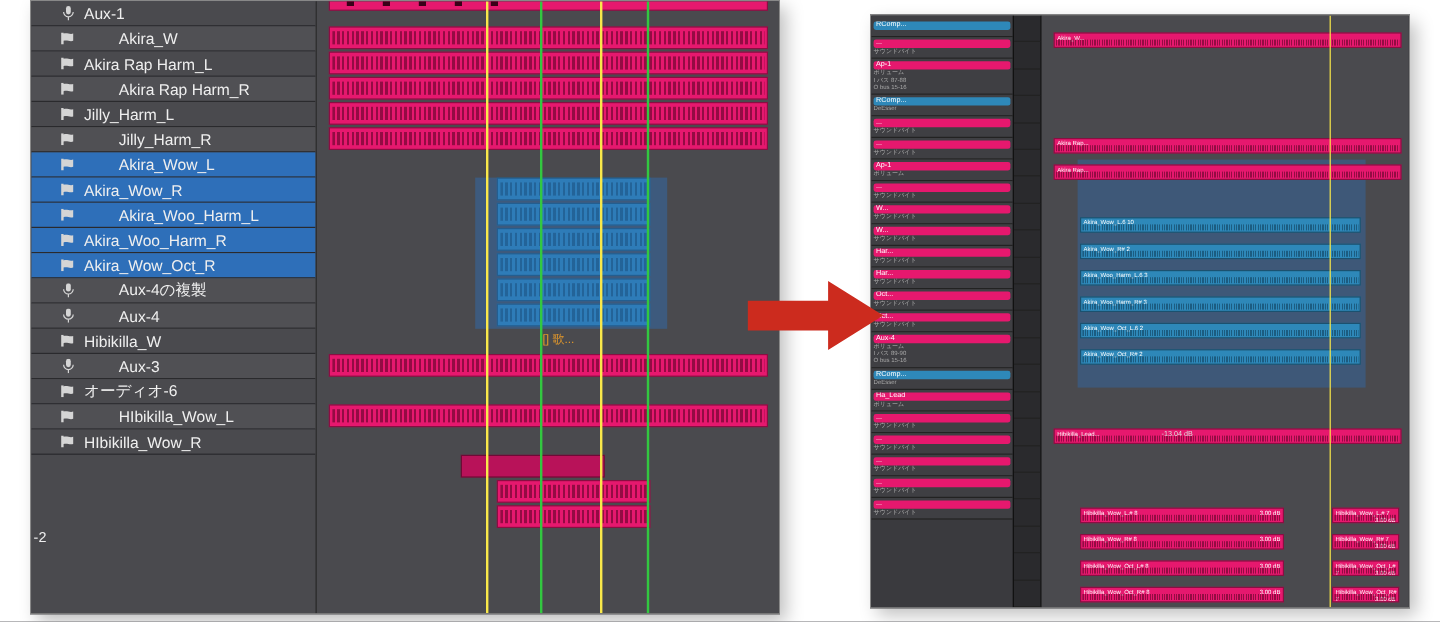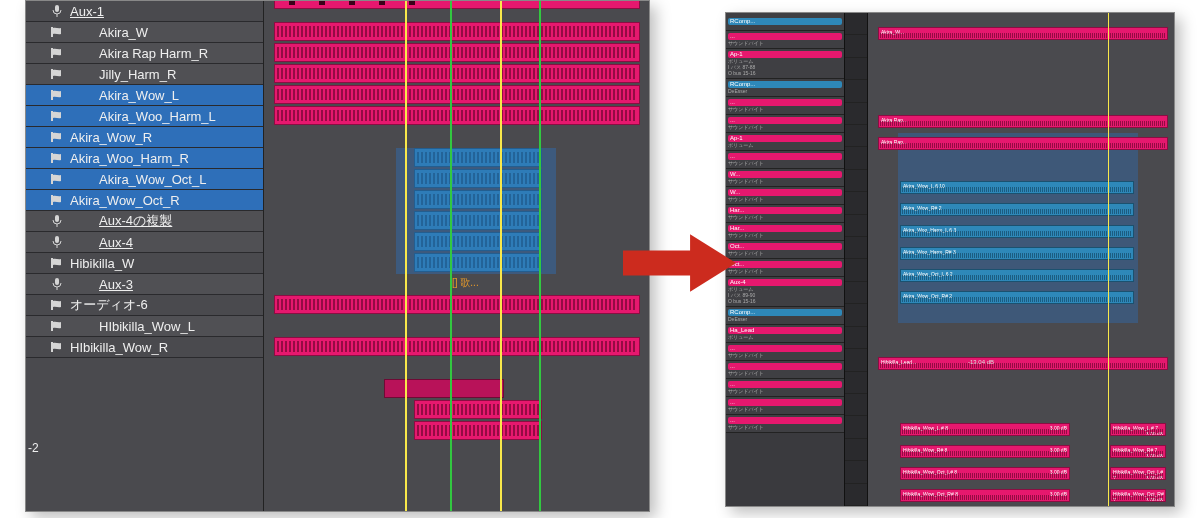--- a/index.html
+++ b/index.html
@@ -36,21 +36,21 @@
     width:238px;flex:0 0 238px;background:var(--panel);
     border-right:1px solid #222;display:flex;flex-direction:column;
     font-size:13px;color:var(--text);overflow:hidden;
   }
   .track-row{
     height:21px;display:flex;align-items:center;gap:6px;
     padding:0 4px 0 24px;border-bottom:1px solid var(--track-border);
     background:var(--row);white-space:nowrap;cursor:pointer;
   }
   .track-row.alt{background:var(--row-alt);gap:35px;}
-  .track-row.aux{text-align:center;text-decoration:underline;}
+  .track-row.aux{text-align:center;}
   .track-row.selected{background:var(--selected);}
   .flag{display:inline-flex;align-items:center;}
   .flag svg{width:14px;height:10px;}
   .mic{display:inline-flex;align-items:center;justify-content:center;width:14px;}
   .mic svg{width:10px;height:12px;}
 
   .timeline{
     flex:1;position:relative;background:var(--panel);overflow:hidden;
   }
   .timeline-inner{
@@ -132,75 +132,83 @@
         <span>Aux-1</span>
       </div>
       <div class="track-row alt">
         <span class="flag">
           <svg viewBox="0 0 14 10">
             <path fill="#d5d5d5" d="M1 0h2v10H1zM3 1c3-1 5 1 8 0v6c-3 1-5-1-8 0z"></path>
           </svg>
         </span>
         <span>Akira_W</span>
       </div>
+      <div class="track-row">
+        <span class="flag">
+          <svg viewBox="0 0 14 10">
+            <path fill="#d5d5d5" d="M1 0h2v10H1zM3 1c3-1 5 1 8 0v6c-3 1-5-1-8 0z"></path>
+          </svg>
+        </span>
+        <span>Akira Rap Harm_L</span>
+      </div>
       <div class="track-row alt">
         <span class="flag">
           <svg viewBox="0 0 14 10">
             <path fill="#d5d5d5" d="M1 0h2v10H1zM3 1c3-1 5 1 8 0v6c-3 1-5-1-8 0z"></path>
           </svg>
         </span>
         <span>Akira Rap Harm_R</span>
       </div>
+      <div class="track-row">
+        <span class="flag">
+          <svg viewBox="0 0 14 10">
+            <path fill="#d5d5d5" d="M1 0h2v10H1zM3 1c3-1 5 1 8 0v6c-3 1-5-1-8 0z"></path>
+          </svg>
+        </span>
+        <span>Jilly_Harm_L</span>
+      </div>
       <div class="track-row alt">
         <span class="flag">
           <svg viewBox="0 0 14 10">
             <path fill="#d5d5d5" d="M1 0h2v10H1zM3 1c3-1 5 1 8 0v6c-3 1-5-1-8 0z"></path>
           </svg>
         </span>
         <span>Jilly_Harm_R</span>
       </div>
       <div class="track-row alt selected">
         <span class="flag">
           <svg viewBox="0 0 14 10">
             <path fill="#d5d5d5" d="M1 0h2v10H1zM3 1c3-1 5 1 8 0v6c-3 1-5-1-8 0z"></path>
           </svg>
         </span>
         <span>Akira_Wow_L</span>
       </div>
+      <div class="track-row selected">
+        <span class="flag">
+          <svg viewBox="0 0 14 10">
+            <path fill="#d5d5d5" d="M1 0h2v10H1zM3 1c3-1 5 1 8 0v6c-3 1-5-1-8 0z"></path>
+          </svg>
+        </span>
+        <span>Akira_Wow_R</span>
+      </div>
       <div class="track-row alt selected">
         <span class="flag">
           <svg viewBox="0 0 14 10">
             <path fill="#d5d5d5" d="M1 0h2v10H1zM3 1c3-1 5 1 8 0v6c-3 1-5-1-8 0z"></path>
           </svg>
         </span>
         <span>Akira_Woo_Harm_L</span>
       </div>
       <div class="track-row selected">
         <span class="flag">
           <svg viewBox="0 0 14 10">
             <path fill="#d5d5d5" d="M1 0h2v10H1zM3 1c3-1 5 1 8 0v6c-3 1-5-1-8 0z"></path>
           </svg>
         </span>
-        <span>Akira_Wow_R</span>
-      </div>
-      <div class="track-row selected">
-        <span class="flag">
-          <svg viewBox="0 0 14 10">
-            <path fill="#d5d5d5" d="M1 0h2v10H1zM3 1c3-1 5 1 8 0v6c-3 1-5-1-8 0z"></path>
-          </svg>
-        </span>
         <span>Akira_Woo_Harm_R</span>
-      </div>
-      <div class="track-row alt selected">
-        <span class="flag">
-          <svg viewBox="0 0 14 10">
-            <path fill="#d5d5d5" d="M1 0h2v10H1zM3 1c3-1 5 1 8 0v6c-3 1-5-1-8 0z"></path>
-          </svg>
-        </span>
-        <span>Akira_Wow_Oct_L</span>
       </div>
       <div class="track-row selected">
         <span class="flag">
           <svg viewBox="0 0 14 10">
             <path fill="#d5d5d5" d="M1 0h2v10H1zM3 1c3-1 5 1 8 0v6c-3 1-5-1-8 0z"></path>
           </svg>
         </span>
         <span>Akira_Wow_Oct_R</span>
       </div>
       <div class="track-row alt aux">

